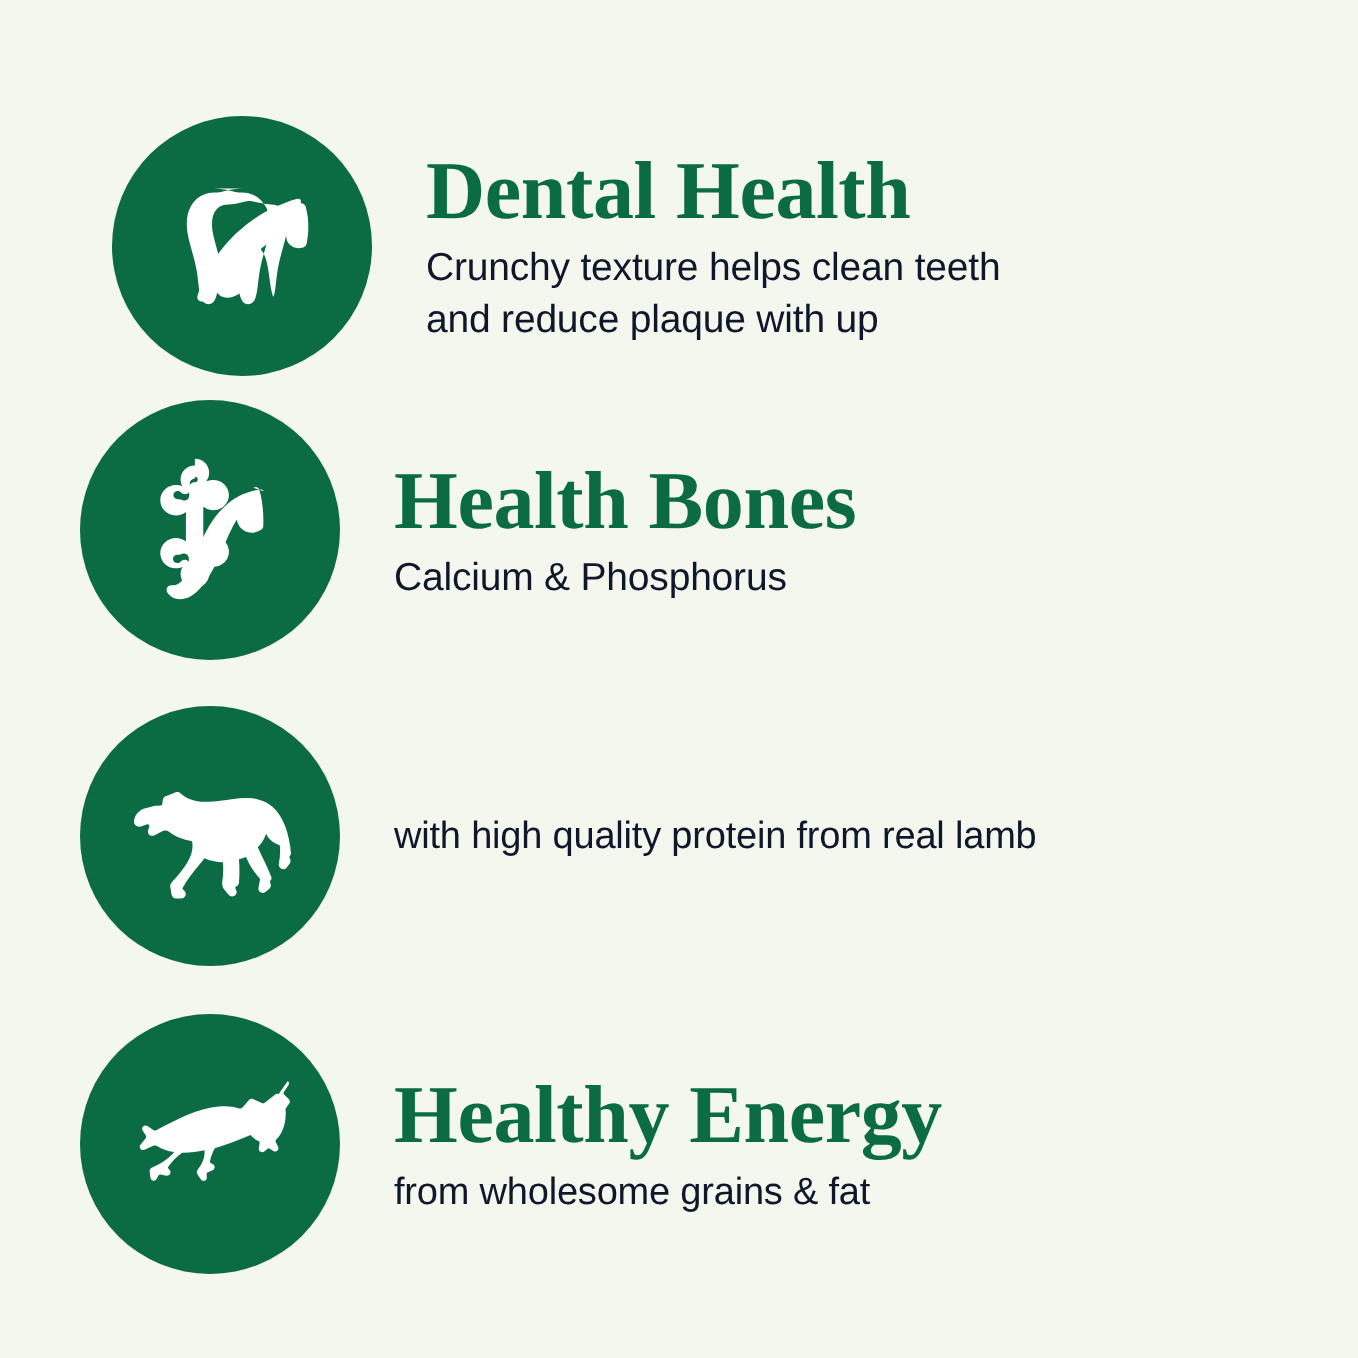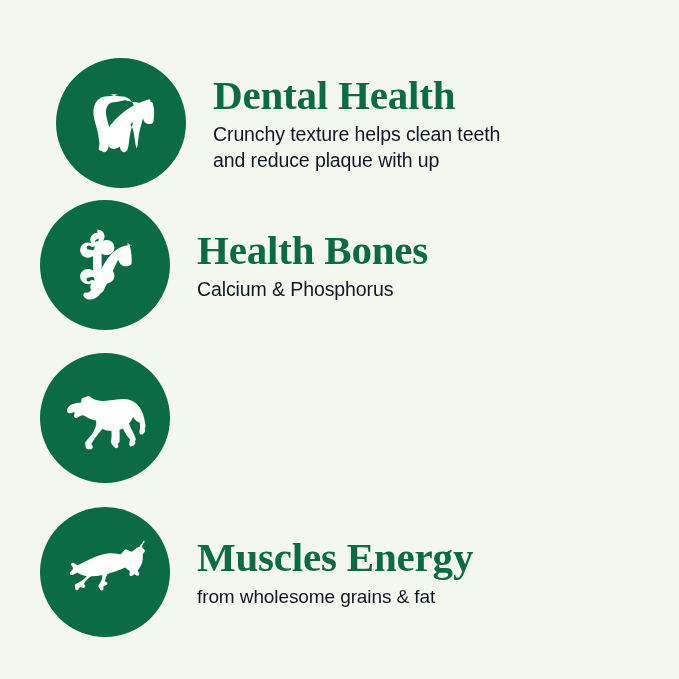--- a/index.html
+++ b/index.html
@@ -136,34 +136,37 @@
     <div class="icon-badge">
       <span>
         <svg width="92" height="92" viewBox="0 0 120 120" aria-hidden="true">
           <g fill="#ffffff">
             <path d="M18.5 41.8c-1.8 0.3-3.6 1.2-5.1 2.6-1.6 1.5-2.6 3.4-2.9 5.4-0.2 1.2 0.1 2.3 0.8 3.1 0.9 1 2.3 1.3 3.6 0.9l4.1-1.4c0.4-0.1 0.8 0 1.1 0.3 0.3 0.3 0.4 0.7 0.3 1.1l-0.8 2.6c-0.3 1.1 0.1 2.2 0.9 2.9 0.9 0.7 2.1 0.8 3.1 0.3l5.6-2.8c1.3-0.7 2.9-0.5 4.1 0.4 3.9 3 9.2 5.2 15 6.2 0.5 2.5 0.4 5.1-0.4 7.8-0.7 2.3-1.8 4.6-3.2 6.9-2.6 4.2-6.1 8.3-9.6 12.1-0.8 0.9-1.2 2-1 3.1l0.8 4.9c0.2 1.5 1.5 2.6 3 2.6h3.2c1.3 0 2.4-0.8 2.9-2 0.4-1.2 0.1-2.5-0.9-3.3l-0.6-0.5c-0.4-0.3-0.5-0.8-0.3-1.2 2.8-5.1 6.5-9.8 10-14.1 1.5-1.8 2.9-3.5 4.2-5.2 3.5 1.6 7.6 2.5 12 2.6 0.4 4.1 0.3 8.4-0.4 12.6-0.3 1.9 0.2 3.8 1.4 5.3l2.7 3.3c0.9 1.1 2.5 1.4 3.8 0.7 1.2-0.7 1.8-2.2 1.3-3.5l-0.6-1.5c-0.2-0.4 0-0.9 0.4-1.1l0.3-0.1c0.9-0.4 1.5-1.3 1.6-2.3 0.4-5.1 0.4-10.3 0-15.3 1.6-0.4 3.1-0.9 4.6-1.5 1 2.6 2.3 5.1 3.9 7.5 1.6 2.4 3.4 4.7 5.3 6.8l-1.1 5.7c-0.2 1.2 0.3 2.4 1.3 3 1 0.6 2.3 0.6 3.2-0.2l2.5-2c1-0.8 1.4-2.2 0.9-3.4l-0.3-0.8c-0.2-0.4-0.1-0.8 0.2-1.1 0.7-0.6 0.9-1.6 0.6-2.4-1.5-4.2-3.5-8.3-5.4-12.2-1.2-2.5-2.4-4.9-3.4-7.3 2.4-2.4 4.3-5.3 5.4-8.8 0.6 1.4 1.5 2.7 2.6 3.8 1.8 1.8 4 3.1 6.3 3.8 0.4 3.8 0.2 7.9-0.6 11.9-0.3 1.4 0.4 2.8 1.6 3.4 1.3 0.6 2.8 0.2 3.6-0.9l1.9-2.6c0.6-0.8 0.7-1.9 0.3-2.8l-0.4-0.9c-0.2-0.4-0.1-0.8 0.2-1.1 0.5-0.5 0.8-1.2 0.7-1.9-0.5-6.1-1.7-12-3.7-17.4-2.2-6-5.5-11.1-10.4-14.4-3.8-2.6-8.4-4-13.7-4.2-6-0.2-12.3 1-18.3 1.8-5.4 0.7-10.6 1.1-15.2 0.3-4.1-0.7-7.7-2.3-10.6-5-1-0.9-2.4-1.2-3.6-0.7l-6.1 2.4c-1.1 0.4-1.9 1.4-2 2.6l-0.3 2.6c-0.1 0.5-0.5 0.9-1 0.9l-3.4 0.1c-0.1 0-0.2 0-0.3 0z"></path>
           </g>
         </svg>
       </span>
     </div>
     <div class="benefit-text">
+      <p class="benefit-desc">
+        <span class="line">with high quality protein from real lamb</span>
+      </p>
     </div>
   </div>
 
   <div class="benefit-row row-energy" id="row-3">
     <div class="icon-badge">
       <span>
         <svg width="96" height="96" viewBox="0 0 120 120" aria-hidden="true">
           <g fill="#ffffff">
             <path d="M102.8 28.9c-0.6-0.4-1.4-0.4-2 0.1l-6.6 5.2c-0.5 0.4-1.2 0.5-1.8 0.2l-5.5-2.5c-0.8-0.4-1.8-0.2-2.4 0.5l-4.2 4.8c-0.5 0.6-1.3 0.8-2 0.6-3.9-1.2-8.2-1.6-12.8-1.2-6.4 0.5-13.3 2.6-20.2 5.5-6.4 2.7-12.8 6.1-18.9 9.3-0.6 0.3-1.3 0.3-1.8-0.1l-3.7-2.5c-0.8-0.6-2-0.5-2.7 0.2-0.7 0.7-0.8 1.8-0.3 2.6l2 3.1c0.3 0.5 0.3 1.2-0.1 1.7l-3.3 4c-0.6 0.8-0.6 1.9 0 2.6 0.6 0.8 1.7 1 2.6 0.6l5.8-2.6c0.5-0.2 1.1-0.2 1.6 0.1 3.2 2.1 7 3.4 11.1 3.9-1.5 1.8-3.3 3.5-5.4 5-2.6 1.9-5.6 3.5-8.6 4.9-0.9 0.4-1.4 1.3-1.3 2.3l0.5 3.9c0.1 0.9 0.8 1.6 1.6 1.8 0.9 0.2 1.8-0.2 2.2-1l1.2-2.2c0.3-0.5 0.8-0.7 1.4-0.6l3.4 0.7c0.9 0.2 1.9-0.2 2.4-1 0.5-0.8 0.4-1.8-0.2-2.5l-0.7-0.8c-0.4-0.4-0.4-1-0.1-1.5 2.3-3.3 5.3-6.2 8.6-8.6 4.5 0.1 9.2-0.5 13.9-1.5 0.2 1.6 0.1 3.3-0.4 5-0.7 2.5-2.1 5-3.9 7.3-0.6 0.8-0.6 1.9-0.1 2.7l2.1 3.2c0.5 0.8 1.5 1.1 2.4 0.9 0.9-0.3 1.5-1.1 1.4-2l-0.1-2.2c0-0.5 0.3-1 0.8-1.2l2.9-1.2c0.8-0.3 1.3-1.1 1.3-2 0-0.8-0.5-1.6-1.3-1.9l-0.9-0.4c-0.5-0.2-0.8-0.7-0.7-1.2 0.5-2.9 1.6-5.7 3-8.3 7.8-2.3 15.5-5.2 22.3-8.2 1.3 1.6 3 2.9 5 3.8 0.5 0.2 0.8 0.7 0.7 1.3l-0.5 3.2c-0.1 0.9 0.3 1.8 1.1 2.2 0.8 0.4 1.8 0.3 2.5-0.3l1.7-1.5c0.4-0.4 1-0.4 1.5-0.1l2.3 1.4c0.8 0.5 1.8 0.4 2.5-0.2 0.7-0.6 0.9-1.6 0.5-2.4l-1.5-3.1c-0.2-0.5-0.1-1.1 0.3-1.5 1.9-1.9 3.4-4.3 4.4-7.1 1.3-3.5 1.8-7.6 1.4-12 0.7-1.1 1.5-2.3 2.3-3.4 0.6-0.8 0.5-1.9-0.2-2.6l-3-3.1c-0.4-0.4-0.4-1-0.1-1.5l2.9-4.3c0.5-0.7 0.4-1.6-0.2-2.2-0.1-0.1-0.2-0.2-0.3-0.3z"></path>
           </g>
         </svg>
       </span>
     </div>
     <div class="benefit-text">
-      <h2 class="benefit-title">Muscles Energy</h2>
+      <h2 class="benefit-title">Healthy Energy</h2>
       <p class="benefit-desc">
         <span class="line">from wholesome grains &amp; fat</span>
       </p>
     </div>
   </div>
 
 </div>
 
 </body></html>

